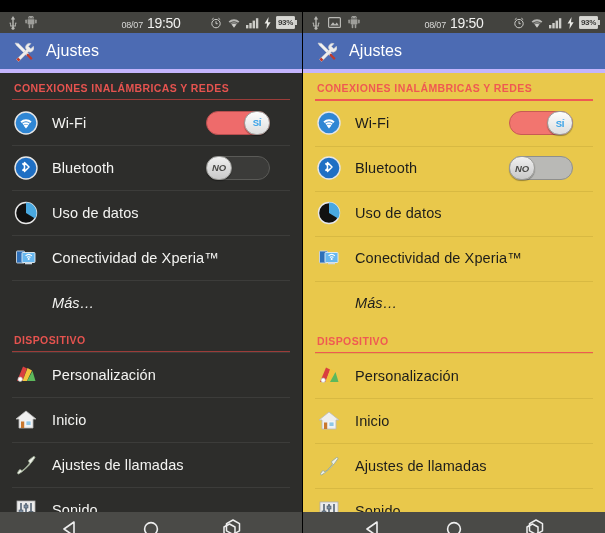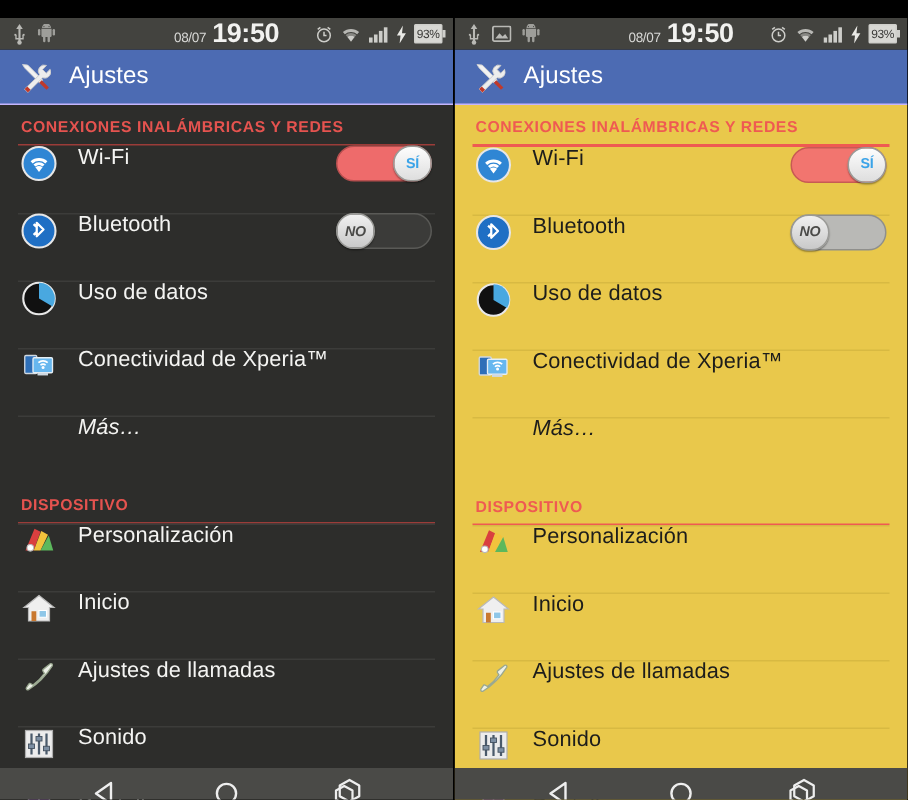--- a/index.html
+++ b/index.html
@@ -38,45 +38,45 @@
   .sb-left { display: flex; align-items: center; gap: 7px; padding-left: 4px; }
   .sb-right { display: flex; align-items: center; gap: 5px; margin-left: auto; padding-right: 3px; }
   .sb-center {
     position: absolute;
     left: 0; right: 0;
     display: flex; justify-content: center; align-items: baseline;
     gap: 4px;
     pointer-events: none;
   }
   .sb-date { font-size: 9px; color: #d8d8d6; letter-spacing: -0.2px; }
-  .sb-time { font-size: 18px; color: #f2f2f0; letter-spacing: -0.3px; font-weight: bold; }
+  .sb-time { font-size: 14px; color: #f2f2f0; letter-spacing: -0.3px; }
   .sb-icon { display: inline-block; line-height: 0; }
   .batt {
     display: inline-flex; align-items: center;
     border: 1px solid #cfcfcb;
     height: 11px; border-radius: 1px;
     padding: 0 1px;
     background: #d8d8d4;
     position: relative;
   }
-  .batt-text { font-size: 8px; color: #3a3a38; font-weight: normal; line-height: 9px; letter-spacing: -0.3px; }
+  .batt-text { font-size: 8px; color: #3a3a38; font-weight: bold; line-height: 9px; letter-spacing: -0.3px; }
   .batt:after {
     content: ""; position: absolute; right: -3px; top: 3px;
     width: 2px; height: 5px; background: #cfcfcb;
   }
 
   
   .titlebar {
     height: 36px;
     background: #4c6bb3;
     display: flex;
     align-items: center;
     padding-left: 12px;
     gap: 12px;
-    border-bottom: 1px solid #c4b5fd;
+    border-bottom: 4px solid #c4b5fd;
   }
   .title-text {
     color: #ffffff;
     font-size: 16px;
     letter-spacing: 0.1px;
   }
 
   
   .list { position: relative; }
   .panel.left .list { background: #2d2d2b; }
@@ -93,22 +93,23 @@
   .section-rule {
     height: 1px;
     margin: 0 12px 0 12px;
     background: #9b3c39;
   }
   .panel.right .section-rule { background: #ef5a52; height: 1.5px; }
 
   .row {
     height: 45px;
     display: flex;
+    align-items: center;
     padding-left: 14px;
-    padding-right: 14px;
+    padding-right: 32px;
     position: relative;
     box-sizing: border-box;
   }
   .row + .row:before,
   .row.sep:before {
     content: "";
     position: absolute;
     left: 12px; right: 12px; top: 0;
     height: 1px;
     background: #3c3c3a;

